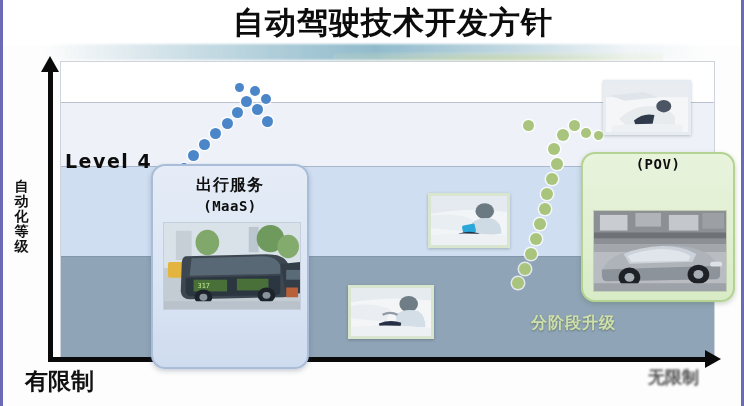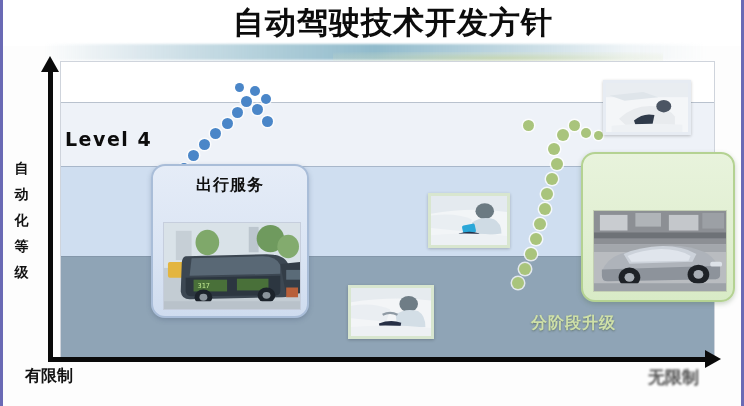--- a/index.html
+++ b/index.html
@@ -82,44 +82,45 @@
   }
   .axis-h-head{
     position:absolute;left:702px;top:350px;
     width:0;height:0;
     border-top:9px solid transparent;border-bottom:9px solid transparent;
     border-left:16px solid #0a0a0a;
   }
 
   
   .y-axis-label{
-    position:absolute;left:6px;top:155px;
+    position:absolute;left:6px;top:179px;
     width:26px;
     font-size:14px;font-weight:bold;color:#111;
-    line-height:26px;text-align:center;
+    line-height:15px;text-align:center;
     letter-spacing:1px;
     font-family:"DejaVu Sans","Liberation Sans",sans-serif;
   }
   .x-left-label{
     position:absolute;left:22px;top:366px;
-    font-size:16px;font-weight:bold;color:#111;
+    font-size:23px;font-weight:bold;color:#111;
     font-family:"DejaVu Sans","Liberation Sans",sans-serif;
     text-align:center;
   }
   .x-right-label{
     position:absolute;left:645px;top:366px;
     font-size:17px;font-weight:bold;color:#3a3a3a;
     font-family:"DejaVu Sans","Liberation Sans",sans-serif;
     filter:blur(1.1px);opacity:.9;
   }
   .level-label{
     position:absolute;left:62px;
     font-size:19px;font-weight:bold;color:#0c0c0c;
     letter-spacing:1.5px;
     font-family:"DejaVu Sans","Liberation Sans",sans-serif;
+    margin-top:22px;
   }
   .lvl4{top:128px;} .lvl3{top:203px;} .lvl2{top:297px;}
 
   
   .ellipse-wrap{
     position:absolute;left:262px;top:67px;width:340px;height:88px;
   }
   .ellipse{
     position:absolute;inset:0;
     border-radius:50%;
@@ -151,21 +152,21 @@
   
   .dot{position:absolute;border-radius:50%;}
   .dot-blue{background:#4a86c8;box-shadow:0 0 0 1.5px rgba(255,255,255,.75);}
   .dot-green{background:#a9c47c;box-shadow:0 0 0 1.5px rgba(255,255,255,.75);}
 
   
   .card{
     position:absolute;border-radius:14px;box-sizing:border-box;
   }
   .card-maas{
-    left:148px;top:164px;width:158px;height:154px;
+    left:148px;top:164px;width:158px;height:205px;
     background:linear-gradient(to bottom,#e5ecf7 0%,#dbe5f4 55%,#cfdcef 100%);
     border:2px solid #a9bdd8;
     box-shadow:0 2px 5px rgba(60,80,110,.28);
   }
   .card-pov{
     left:578px;top:152px;width:154px;height:150px;
     background:linear-gradient(to bottom,#e8f3dc 0%,#e1efd2 55%,#d8ebc6 100%);
     border:2px solid #b4d292;
     box-shadow:0 2px 5px rgba(70,100,60,.28);
   }
@@ -299,20 +300,21 @@
       <ellipse cx="62" cy="18" rx="10" ry="9" fill="#6f7d86"></ellipse>
       <path d="M48 30 Q58 22 72 26 Q80 31 80 44 L50 46 Z" fill="#d3dee6"></path>
       <path d="M30 40 Q42 35 54 39 L52 50 L32 50 Z" fill="#262f45"></path>
       <path d="M34 30 Q42 26 50 30" stroke="#8f9aa4" stroke-width="2.5" fill="none"></path>
       <path d="M0 44 Q40 40 86 45 L86 54 L0 54 Z" fill="#eef1f4"></path>
     </svg>
   </div>
 
   <div class="card card-maas">
     <div class="card-title">出行服务</div>
+    <div class="card-sub">(MaaS)</div>
     <div class="photo photo-maas">
       <svg width="100%" height="100%" viewBox="0 0 138 88" preserveAspectRatio="none">
         <rect x="0" y="0" width="138" height="88" fill="#cfd9e0"></rect>
         <rect x="0" y="0" width="138" height="46" fill="#d9e2e8"></rect>
         <rect x="12" y="8" width="16" height="30" fill="#c6cfd6"></rect>
         <rect x="86" y="4" width="10" height="26" fill="#bcc6ce"></rect>
         <ellipse cx="44" cy="20" rx="12" ry="13" fill="#7fa86a"></ellipse>
         <ellipse cx="108" cy="16" rx="14" ry="14" fill="#6f9a5e"></ellipse>
         <ellipse cx="126" cy="24" rx="11" ry="12" fill="#83ab6e"></ellipse>
         <rect x="0" y="46" width="138" height="42" fill="#c3ccd3"></rect>
@@ -329,20 +331,21 @@
         <ellipse cx="104" cy="74" rx="4" ry="3.5" fill="#8b949c"></ellipse>
         <path d="M118 42 L138 40 L138 72 L124 74 Z" fill="#333d47"></path>
         <rect x="124" y="48" width="14" height="10" fill="#5a6b78"></rect>
         <rect x="124" y="66" width="12" height="10" fill="#b8603a"></rect>
         <path d="M0 80 H138 V88 H0 Z" fill="#b9c2ca"></path>
       </svg>
     </div>
   </div>
 
   <div class="card card-pov">
+    <div class="card-sub">(POV)</div>
     <div class="photo photo-pov">
       <svg width="100%" height="100%" viewBox="0 0 134 82" preserveAspectRatio="none">
         <rect x="0" y="0" width="134" height="82" fill="#b9bcc0"></rect>
         <rect x="0" y="0" width="134" height="34" fill="#8c8f94"></rect>
         <rect x="6" y="4" width="28" height="16" fill="#c9ccd0"></rect>
         <rect x="42" y="2" width="26" height="14" fill="#b0b4b8"></rect>
         <rect x="76" y="4" width="30" height="16" fill="#c4c7cb"></rect>
         <rect x="110" y="2" width="22" height="16" fill="#9ca0a5"></rect>
         <rect x="0" y="22" width="134" height="6" fill="#6e7277"></rect>
         <rect x="0" y="34" width="134" height="8" fill="#a3a7ac"></rect>

